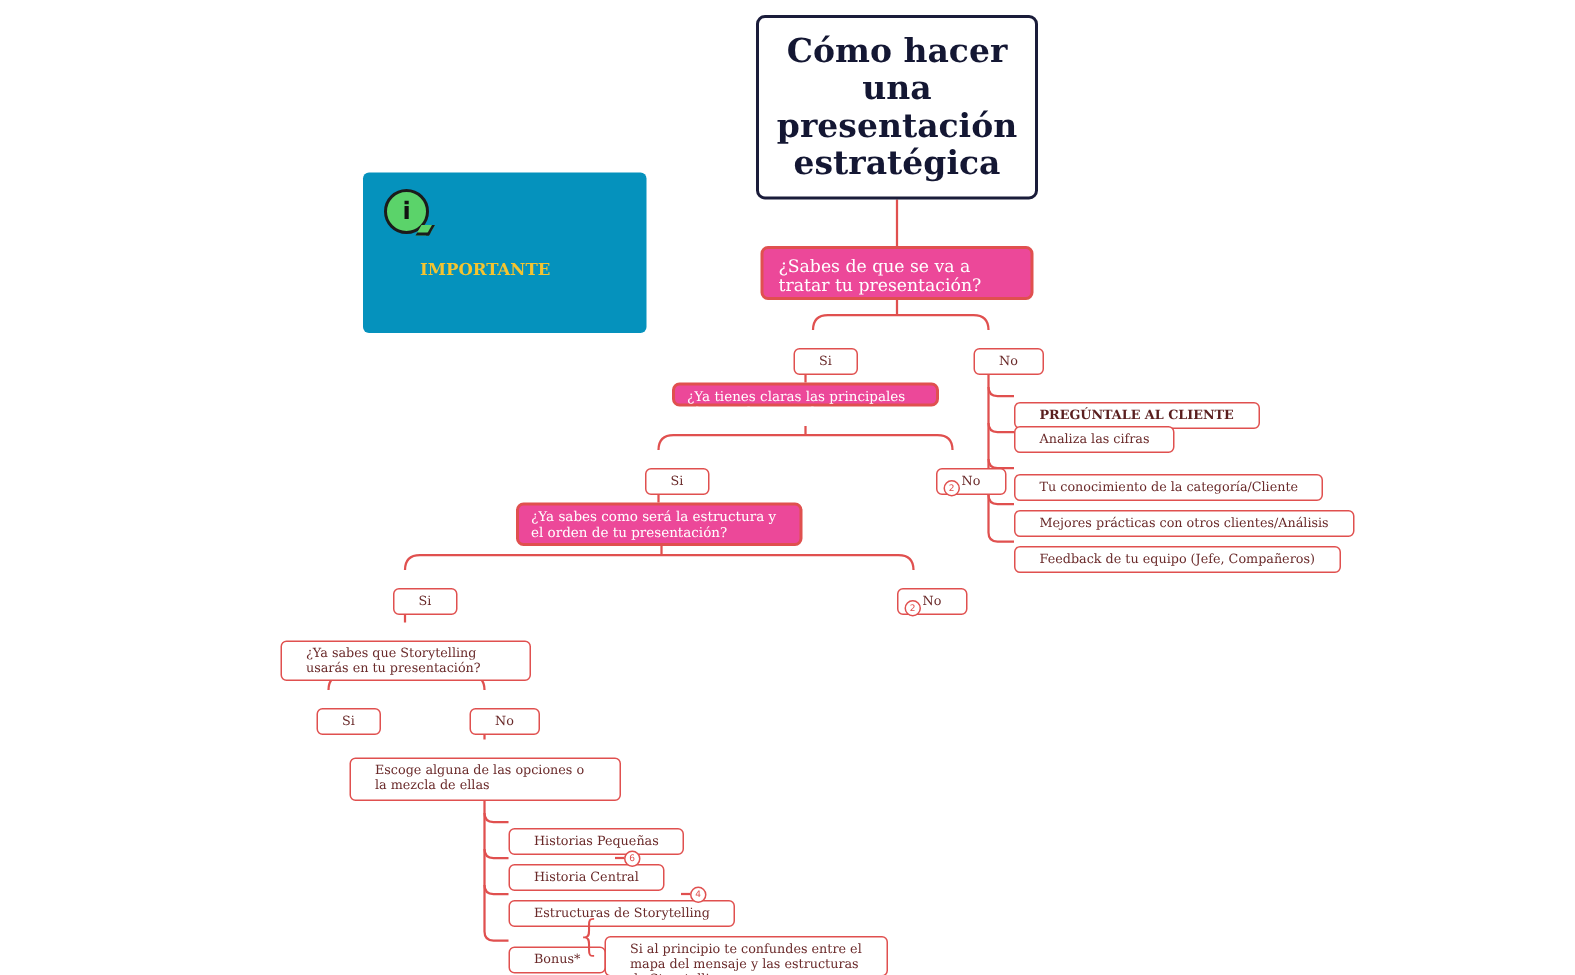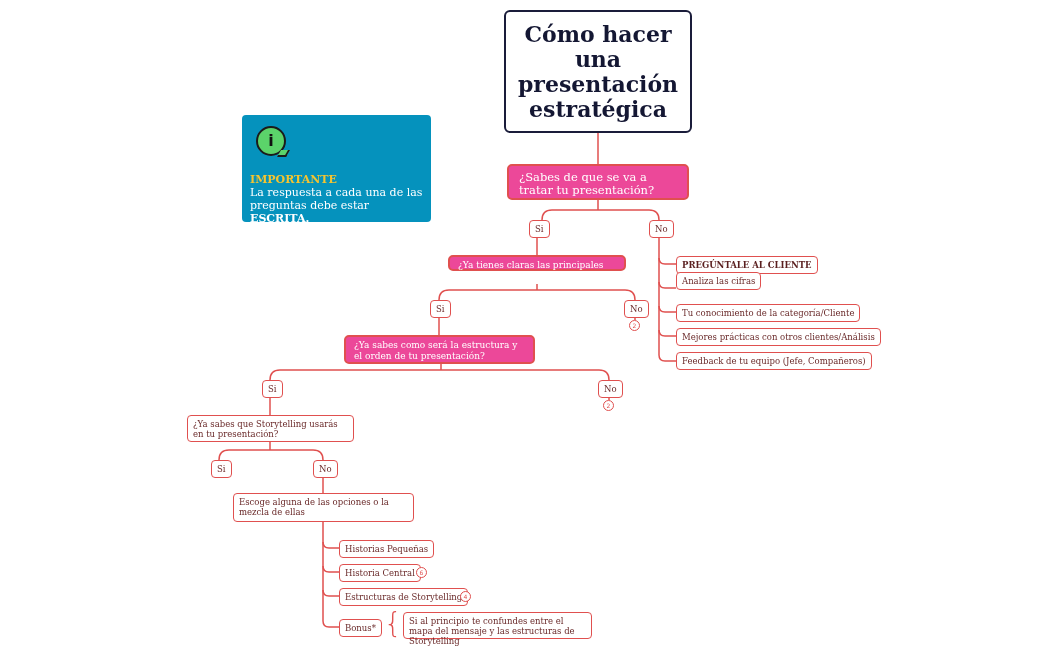--- a/index.html
+++ b/index.html
@@ -8,30 +8,30 @@
   svg.lines { position:absolute; left:0; top:0; width:1050px; height:650px; }
   .node { position:absolute; box-sizing:border-box; }
   .root { left:504px; top:10px; width:188px; height:123px; border:2px solid #1a1c3a;
           border-radius:6px; background:#fff; display:flex; align-items:center; justify-content:center;
           text-align:center; color:#141733; font-weight:bold; font-size:22px; line-height:25px; padding:16px 8px; }
   .blue { background:#ec4899; border:2px solid #e0504f; border-radius:5px; color:#fff;
           padding:3px 8px; font-size:9px; line-height:11px; }
   .blue.big { font-size:11.5px; line-height:13px; padding:5px 10px; }
   .info { left:242px; top:115px; width:189px; height:107px; background:#0592bd; border-radius:4px;
           color:#fff; padding:8px 8px; font-size:11px; line-height:13px; }
-  .info .imp { color:#f4c430; font-weight:bold; }
+  .info .imp { color:#f4c430; font-weight:bold;margin-left:30px; }
   .info b { font-weight:bold; }
   .icon-i { width:26px; height:26px; border-radius:50%; background:#5bd36a; border:2px solid #1b1b1b;
             color:#111; font-weight:bold; font-size:16px; line-height:26px; text-align:center;
             position:relative; margin:3px 0 17px 6px; font-family:"DejaVu Sans", sans-serif; }
   .icon-i:after { content:""; position:absolute; right:-4px; bottom:-3px; width:7px; height:5px;
                   background:#5bd36a; border-right:2px solid #1b1b1b; border-bottom:2px solid #1b1b1b;
                   transform:skewX(-30deg); }
   .pill { background:#fff; border:1.5px solid #e0504f; border-radius:4px; color:#6a2a2a;
-          font-size:8.5px; line-height:10px; padding:3px 5px; white-space:nowrap; }
+          font-size:8.5px; line-height:10px; padding:3px 16px; white-space:nowrap;margin-top:12px; }
   .pill.bold { font-weight:bold; color:#5a1f1f;text-align:center; }
   .pill.wrap { white-space:normal; }
   .badge { position:absolute; width:9px; height:9px; border:1px solid #e0504f; border-radius:50%;
            background:#fff; color:#e0504f; font-size:6px; line-height:9px; text-align:center;
            font-family:"DejaVu Sans", sans-serif; }
   .brace { position:absolute; color:#e0504f; font-size:28px; line-height:28px;
            font-family:"DejaVu Sans", sans-serif; font-weight:100; }
 </style>
 </head>
 <body>
@@ -75,24 +75,20 @@
   </g>
 </svg>
 
 <div class="node root">
   <span>Cómo hacer una presentación estratégica</span>
 </div>
 
 <div class="node info">
   <div class="icon-i">i</div>
   <div class="imp">IMPORTANTE</div>
-  <div>
-    <span>La respuesta a cada una de las preguntas debe estar </span><b>ESCRITA.</b><br>
-    <b>NO PUEDE</b><span> estar solo en tu mente</span>
-  </div>
 </div>
 
 <div class="node blue big" style="left:507px; top:164px; width:182px; height:36px;">
   <span>¿Sabes de que se va a tratar tu presentación?</span>
 </div>
 <div class="node pill" style="left:529px; top:220px;"><span>Si</span></div>
 <div class="node pill" style="left:649px; top:220px;"><span>No</span></div>
 
 <div class="node pill bold" style="left:676px; top:256px;"><span>PREGÚNTALE AL CLIENTE</span></div>
 <div class="node pill" style="left:676px; top:272px;"><span>Analiza las cifras</span></div>

